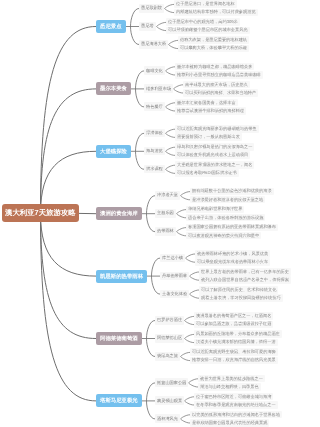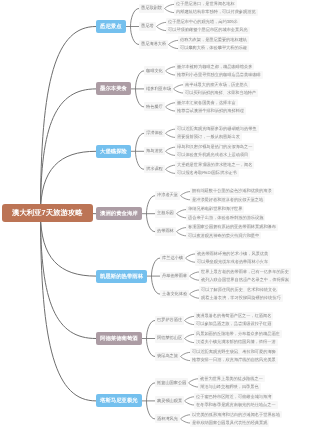--- a/index.html
+++ b/index.html
@@ -6,21 +6,21 @@
   html,body{margin:0;padding:0;background:#ffffff;}
   body{width:300px;height:427px;overflow:hidden;
        font-family:"Liberation Sans",sans-serif;
        -webkit-font-smoothing:antialiased;
        text-rendering:geometricPrecision;}
   #mindmap{position:relative;width:300px;height:427px;background:#ffffff;}
   svg#connectors{position:absolute;left:0;top:0;width:300px;height:427px;pointer-events:none;}
   .node{position:absolute;white-space:nowrap;box-sizing:border-box;
         display:flex;align-items:center;}
   .root-node{z-index:5;background:#bc7455;color:#ffffff;border-radius:3px;
-        font-size:7.4px;font-weight:700;padding:0 10px;height:18px;}
+        font-size:7.4px;font-weight:700;padding:0 3px;height:18px;}
   .lvl1{z-index:4;color:#ffffff;font-size:5.4px;font-weight:700;
         padding:0 4px;height:13px;border-radius:2px;}
   .lvl1.blue{background:#74c0ee;}
   .lvl1.mauve{background:#ac9ca4;}
   .lvl2{background:#f6f6f6;color:#7a7a7a;font-size:4.2px;padding:0 2px;height:8.5px;border-radius:1px;}
   .lvl3{background:#f7f7f7;color:#868686;font-size:4.2px;padding:0 2px;height:7.6px;border-radius:1px;}
 </style>
 </head>
 <body>
 

